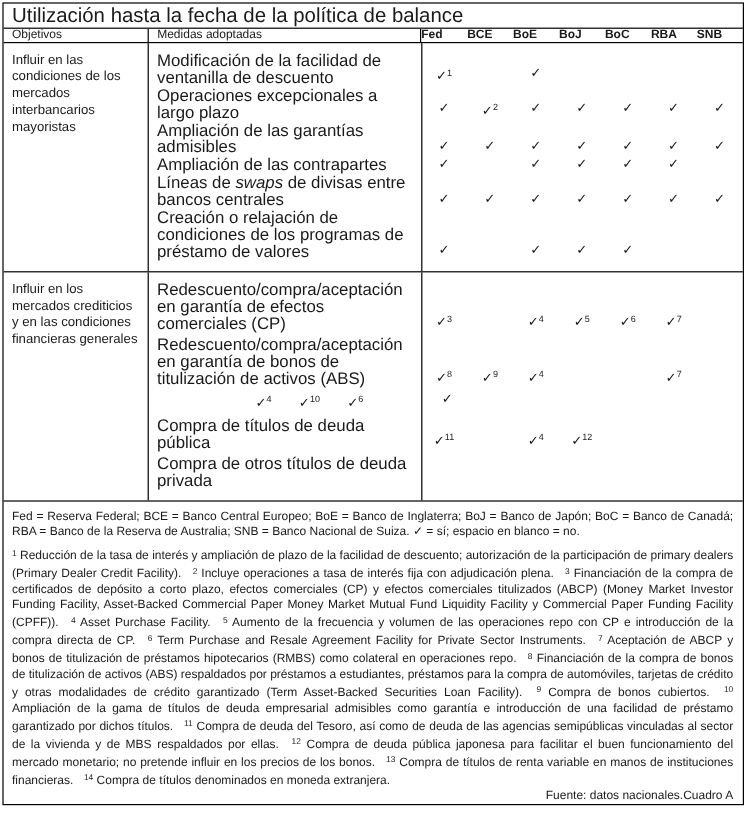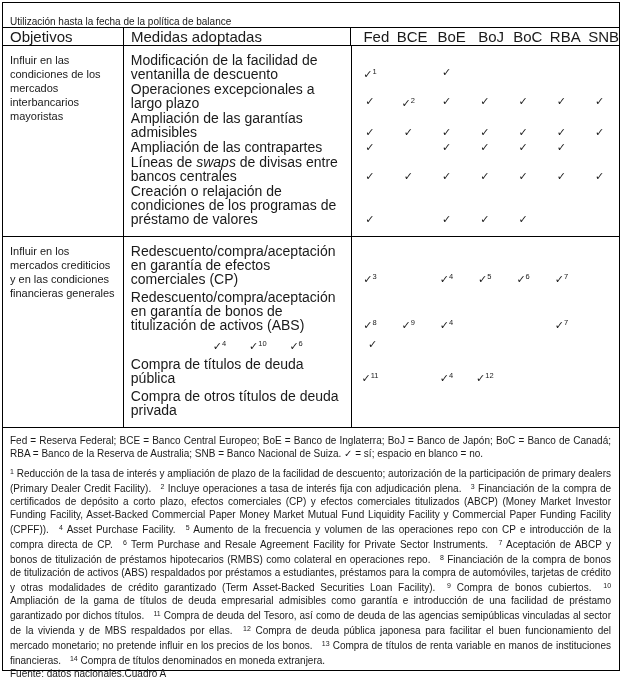--- a/index.html
+++ b/index.html
@@ -16,35 +16,34 @@
     width: 618px; height: 669px;
     border: 1px solid #000;
     display: flex; flex-direction: column;
     background: #fff;
   }
   
   .title-row {
     height: 29px; border-bottom: 1px solid #000;
     display: flex; align-items: center;
     padding-left: 7px;
-    font-size: 10px;
-    margin-top: 13px;
+    font-size: 17px;
   }
   
   .header-row {
     height: 23px; border-bottom: 1px solid #000;
     display: flex; align-items: center;
-    font-size: 15px;
+    font-size: 10px;
   }
   .obj-col   { width: 121px; height: 100%; border-right: 1px solid #000;
                display: flex; align-items: center; padding-left: 7px; }
   .med-col   { width: 227px; height: 100%; border-right: 1px solid #000;
                display: flex; align-items: center; padding-left: 7px; }
   .banks-grid { width: 268px; height: 100%; display: flex; align-items: center; }
-  .bank-col  { flex: 1; text-align: right; }
+  .bank-col  { flex: 1; text-align: left; font-weight: bold; }
   
   .group-row { display: flex; border-bottom: 1px solid #000; height: 191px; }
   .group-row:last-of-type { border-bottom: 1px solid #000; }
   .obj-cell {
     width: 121px; border-right: 1px solid #000;
     padding: 7px 6px 0 7px;
     font-size: 11px; line-height: 14px;
   }
   .measures-cell {
     width: 496px; position: relative;
@@ -68,21 +67,21 @@
     flex: 1; display: flex; flex-direction: column;
     padding: 6px 8px 5px 7px;
     font-size: 10px; line-height: 13px;
   }
   .legend { margin-bottom: 5px; text-align: justify; }
   .footnotes { text-align: justify; }
   .footnotes sup { font-size: 7px; vertical-align: 3px; }
   .note-item { margin-right: 6px; }
   .source-row {
     margin-top: auto;
-    display: flex; justify-content: flex-start; align-items: flex-end;
+    display: flex; justify-content: flex-end; align-items: flex-end;
   }
 </style>
 </head>
 <body>
 
 <div class="frame">
 
   <div class="title-row">
     <span>Utilización hasta la fecha de la política de balance</span>
   </div>

